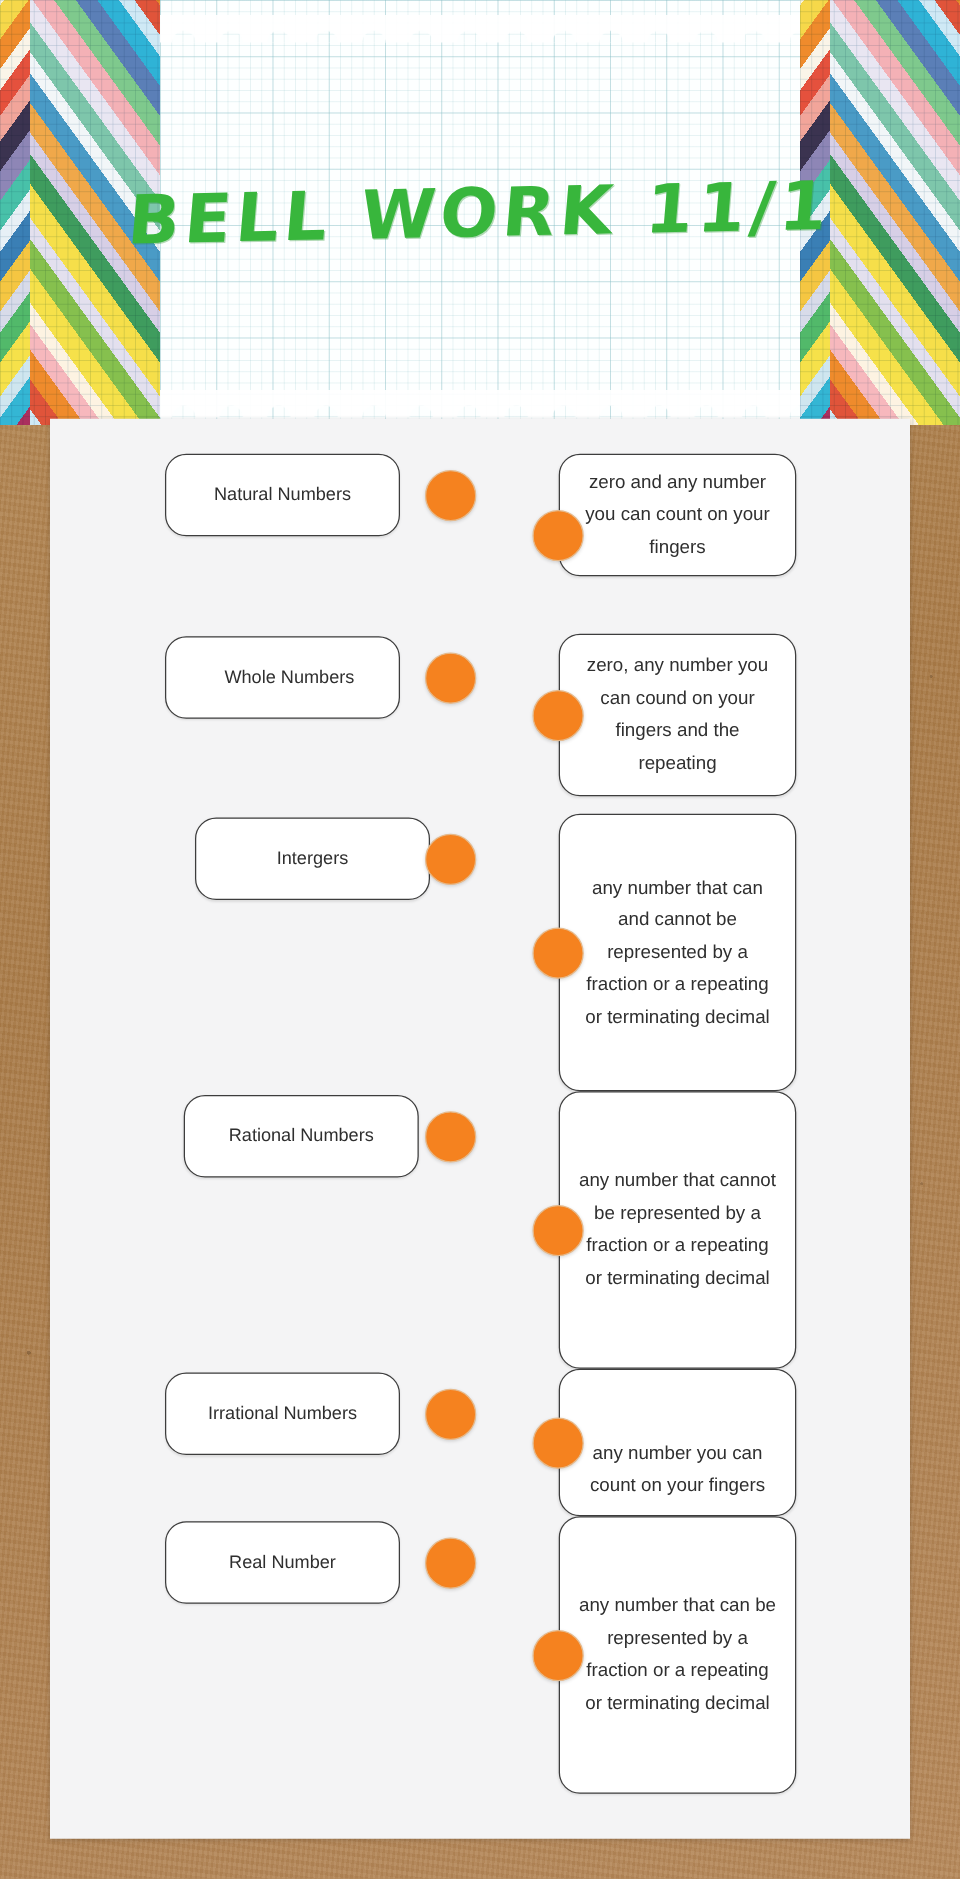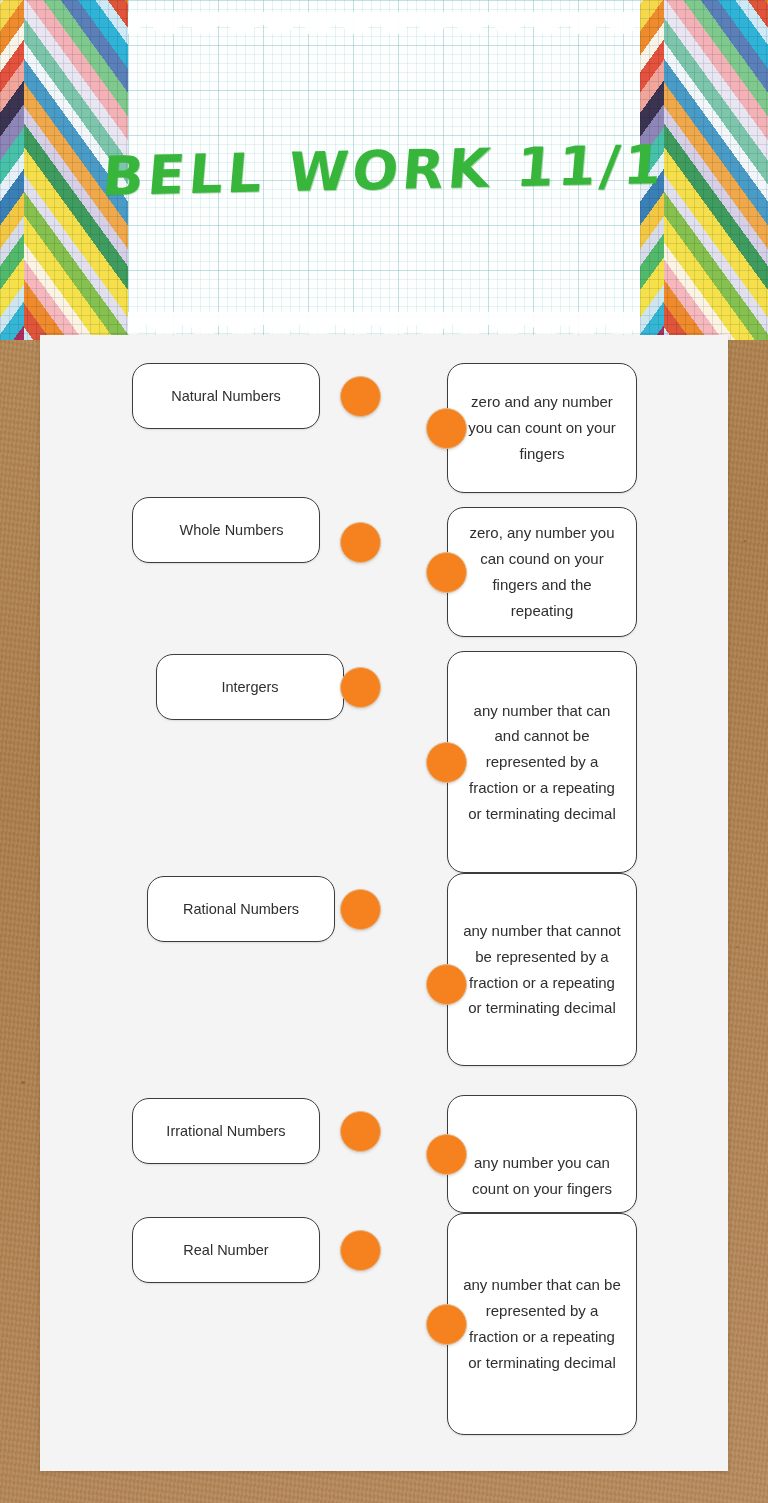--- a/index.html
+++ b/index.html
@@ -253,21 +253,21 @@
   <div id="banner-title">BELL WORK 11/1</div>
 </div>
 
 <div id="activity-card">
   <div id="match-area">
     <div id="left-column" class="column">
         <div class="match-box left-box" style="top: 28px; height: 66px;">
           <span>Natural Numbers</span>
         </div>
         <div class="dot left-dot" style="top: 40.5px; background: rgb(245, 130, 31);"></div>
-        <div class="match-box left-box" style="top: 162px; height: 66px; padding-left: 21px;">
+        <div class="match-box left-box" style="top: 174px; height: 66px; padding-left: 21px;">
           <span>Whole Numbers</span>
         </div>
         <div class="dot left-dot" style="top: 186.5px; background: rgb(245, 130, 31);"></div>
         <div class="match-box left-box" style="top: 319px; height: 66px; margin-left: 24px;">
           <span>Intergers</span>
         </div>
         <div class="dot left-dot" style="top: 331.5px; background: rgb(245, 130, 31);"></div>
         <div class="match-box left-box" style="top: 541px; height: 66px; margin-left: 15px;">
           <span>Rational Numbers</span>
         </div>
@@ -275,33 +275,33 @@
         <div class="match-box left-box" style="top: 763px; height: 66px;">
           <span>Irrational Numbers</span>
         </div>
         <div class="dot left-dot" style="top: 775.5px; background: rgb(245, 130, 31);"></div>
         <div class="match-box left-box" style="top: 882px; height: 66px;">
           <span>Real Number</span>
         </div>
         <div class="dot left-dot" style="top: 894.5px; background: rgb(245, 130, 31);"></div>
       </div>
     <div id="right-column" class="column">
-        <div class="match-box right-box" style="top: 28px; height: 130px;">
+        <div class="match-box right-box" style="top: 28px; height: 98px;">
           <span>zero and any number you can count on your fingers</span>
         </div>
         <div class="dot right-dot" style="top: 72.5px; background: rgb(245, 130, 31);"></div>
         <div class="match-box right-box" style="top: 172px; height: 130px;">
           <span>zero, any number you can cound on your fingers and the repeating</span>
         </div>
         <div class="dot right-dot" style="top: 216.5px; background: rgb(245, 130, 31);"></div>
         <div class="match-box right-box" style="top: 316px; height: 222px;">
           <span>any number that can and cannot be represented by a fraction or a repeating or terminating decimal</span>
         </div>
         <div class="dot right-dot" style="top: 406.5px; background: rgb(245, 130, 31);"></div>
-        <div class="match-box right-box" style="top: 538px; height: 193px;">
+        <div class="match-box right-box" style="top: 538px; height: 222px;">
           <span>any number that cannot be represented by a fraction or a repeating or terminating decimal</span>
         </div>
         <div class="dot right-dot" style="top: 628.5px; background: rgb(245, 130, 31);"></div>
         <div class="match-box right-box" style="top: 760px; height: 118px; align-items: flex-end;">
           <span>any number you can count on your fingers</span>
         </div>
         <div class="dot right-dot" style="top: 798.5px; background: rgb(245, 130, 31);"></div>
         <div class="match-box right-box" style="top: 878px; height: 222px;">
           <span>any number that can be represented by a fraction or a repeating or terminating decimal</span>
         </div>

